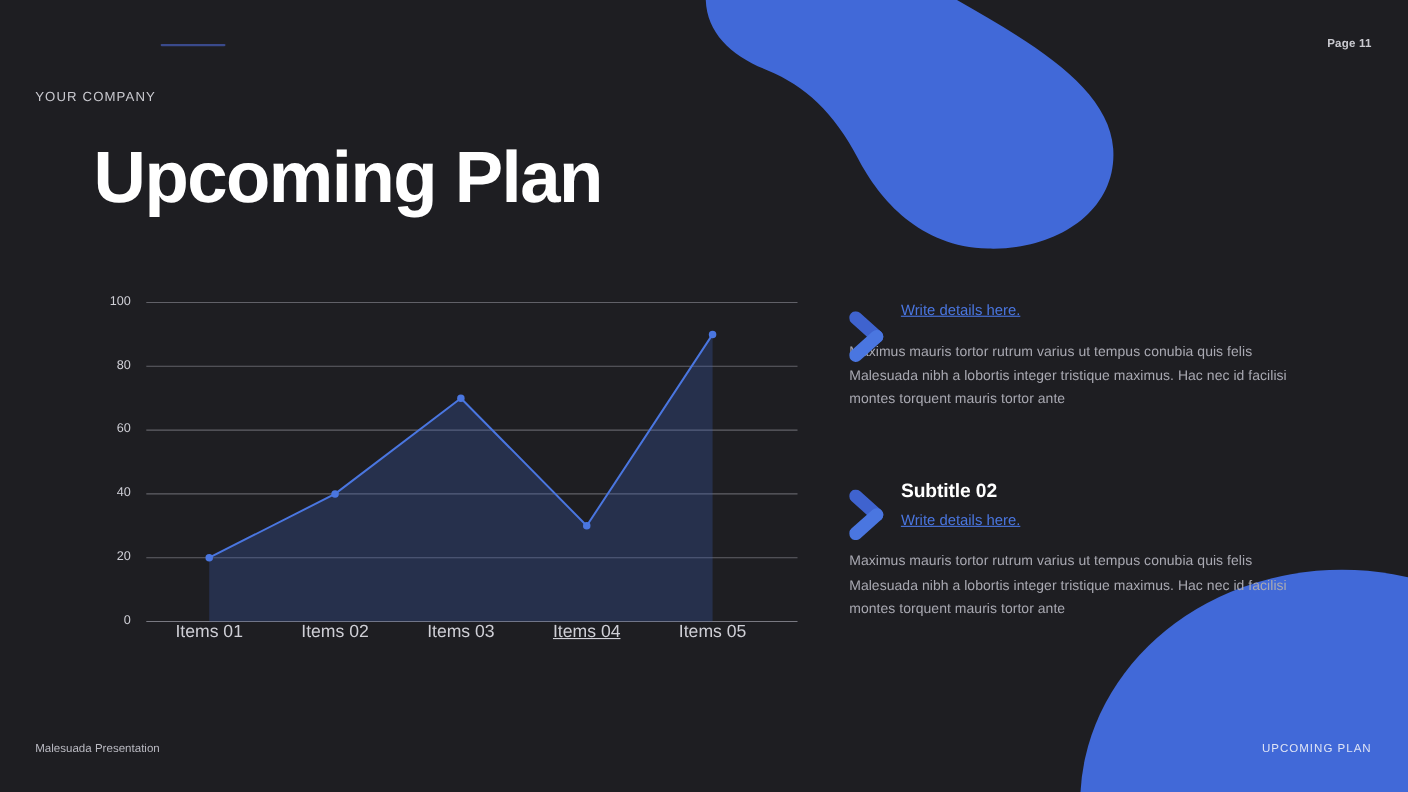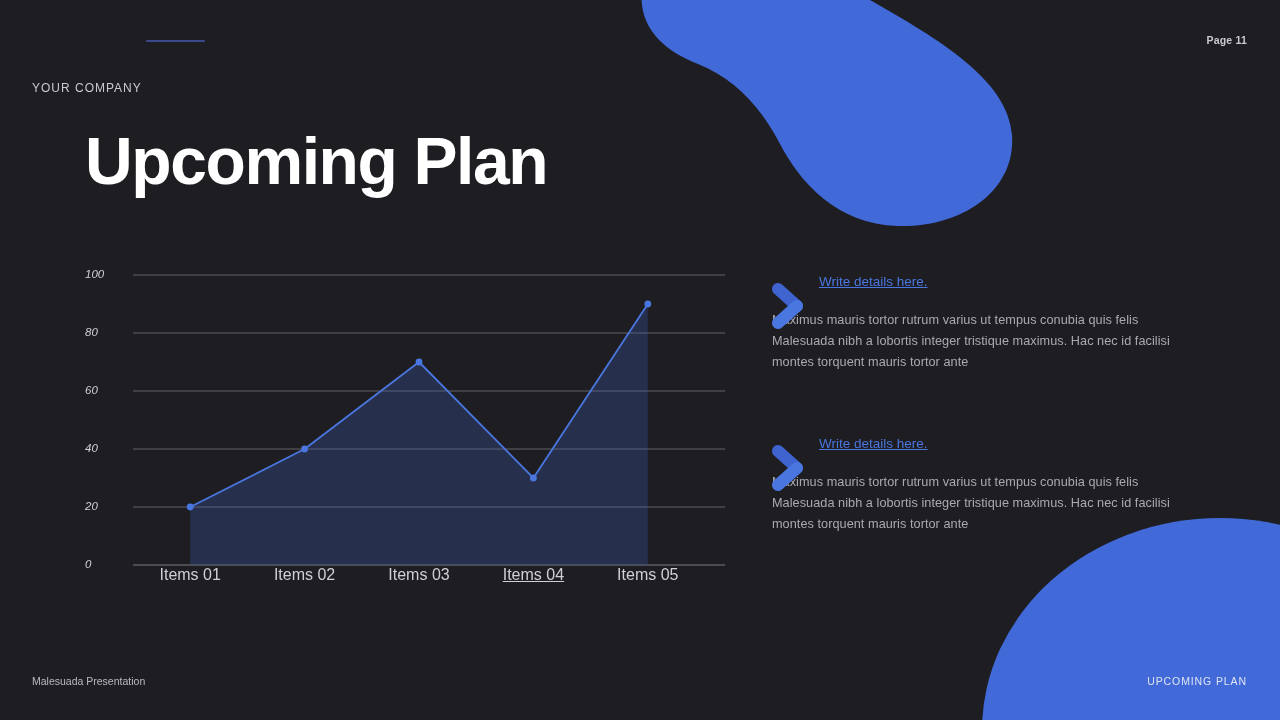--- a/index.html
+++ b/index.html
@@ -36,22 +36,22 @@
   .slide-title {
     position:absolute; left:85px; top:128px;
     font-size:66px; font-weight:bold; color:#ffffff;
     letter-spacing:-1.4px; line-height:1;
   }
 
   
   .chart-wrap { position:absolute; left:85px; top:258px; width:640px; height:340px; }
   .chart-svg { position:absolute; left:0; top:0; }
   .y-tick {
-    position:absolute; width:34px; text-align:left;
-    font-size:11.5px; color:#cfcfd6;font-style:italic;
+    position:absolute; width:34px; text-align:right;
+    font-size:11.5px; color:#cfcfd6;
   }
   .x-tick {
     position:absolute; top:308px; width:120px; text-align:center;
     font-size:16px; color:#cfcfd6;
   }
 
   
   .panel { position:absolute; left:772px; top:268px; width:420px; }
   .feature { position:relative; }
   .feature + .feature { margin-top:62px; }
@@ -146,20 +146,21 @@
     </div>
     <p class="feat-body">Maximus mauris tortor rutrum varius ut tempus conubia quis felis Malesuada nibh a lobortis integer tristique maximus. Hac nec id facilisi montes torquent mauris tortor ante</p>
   </div>
 
   <div class="feature">
     <svg class="chev" width="34" height="46" viewBox="0 0 34 46">
       <path d="M6 6 L25 23" stroke="#3f63cf" stroke-width="12" stroke-linecap="round" fill="none"></path>
       <path d="M25 23 L6 40" stroke="#4a76e0" stroke-width="12" stroke-linecap="round" fill="none"></path>
     </svg>
     <div class="feat-head">
+      <div class="feat-title">Subtitle 02</div>
       <div class="feat-sub">Write details here.</div>
     </div>
     <p class="feat-body">Maximus mauris tortor rutrum varius ut tempus conubia quis felis Malesuada nibh a lobortis integer tristique maximus. Hac nec id facilisi montes torquent mauris tortor ante</p>
   </div>
 
 </div>
 
 <div class="footer-left">Malesuada Presentation</div>
 <div class="footer-right">UPCOMING PLAN</div>
 

